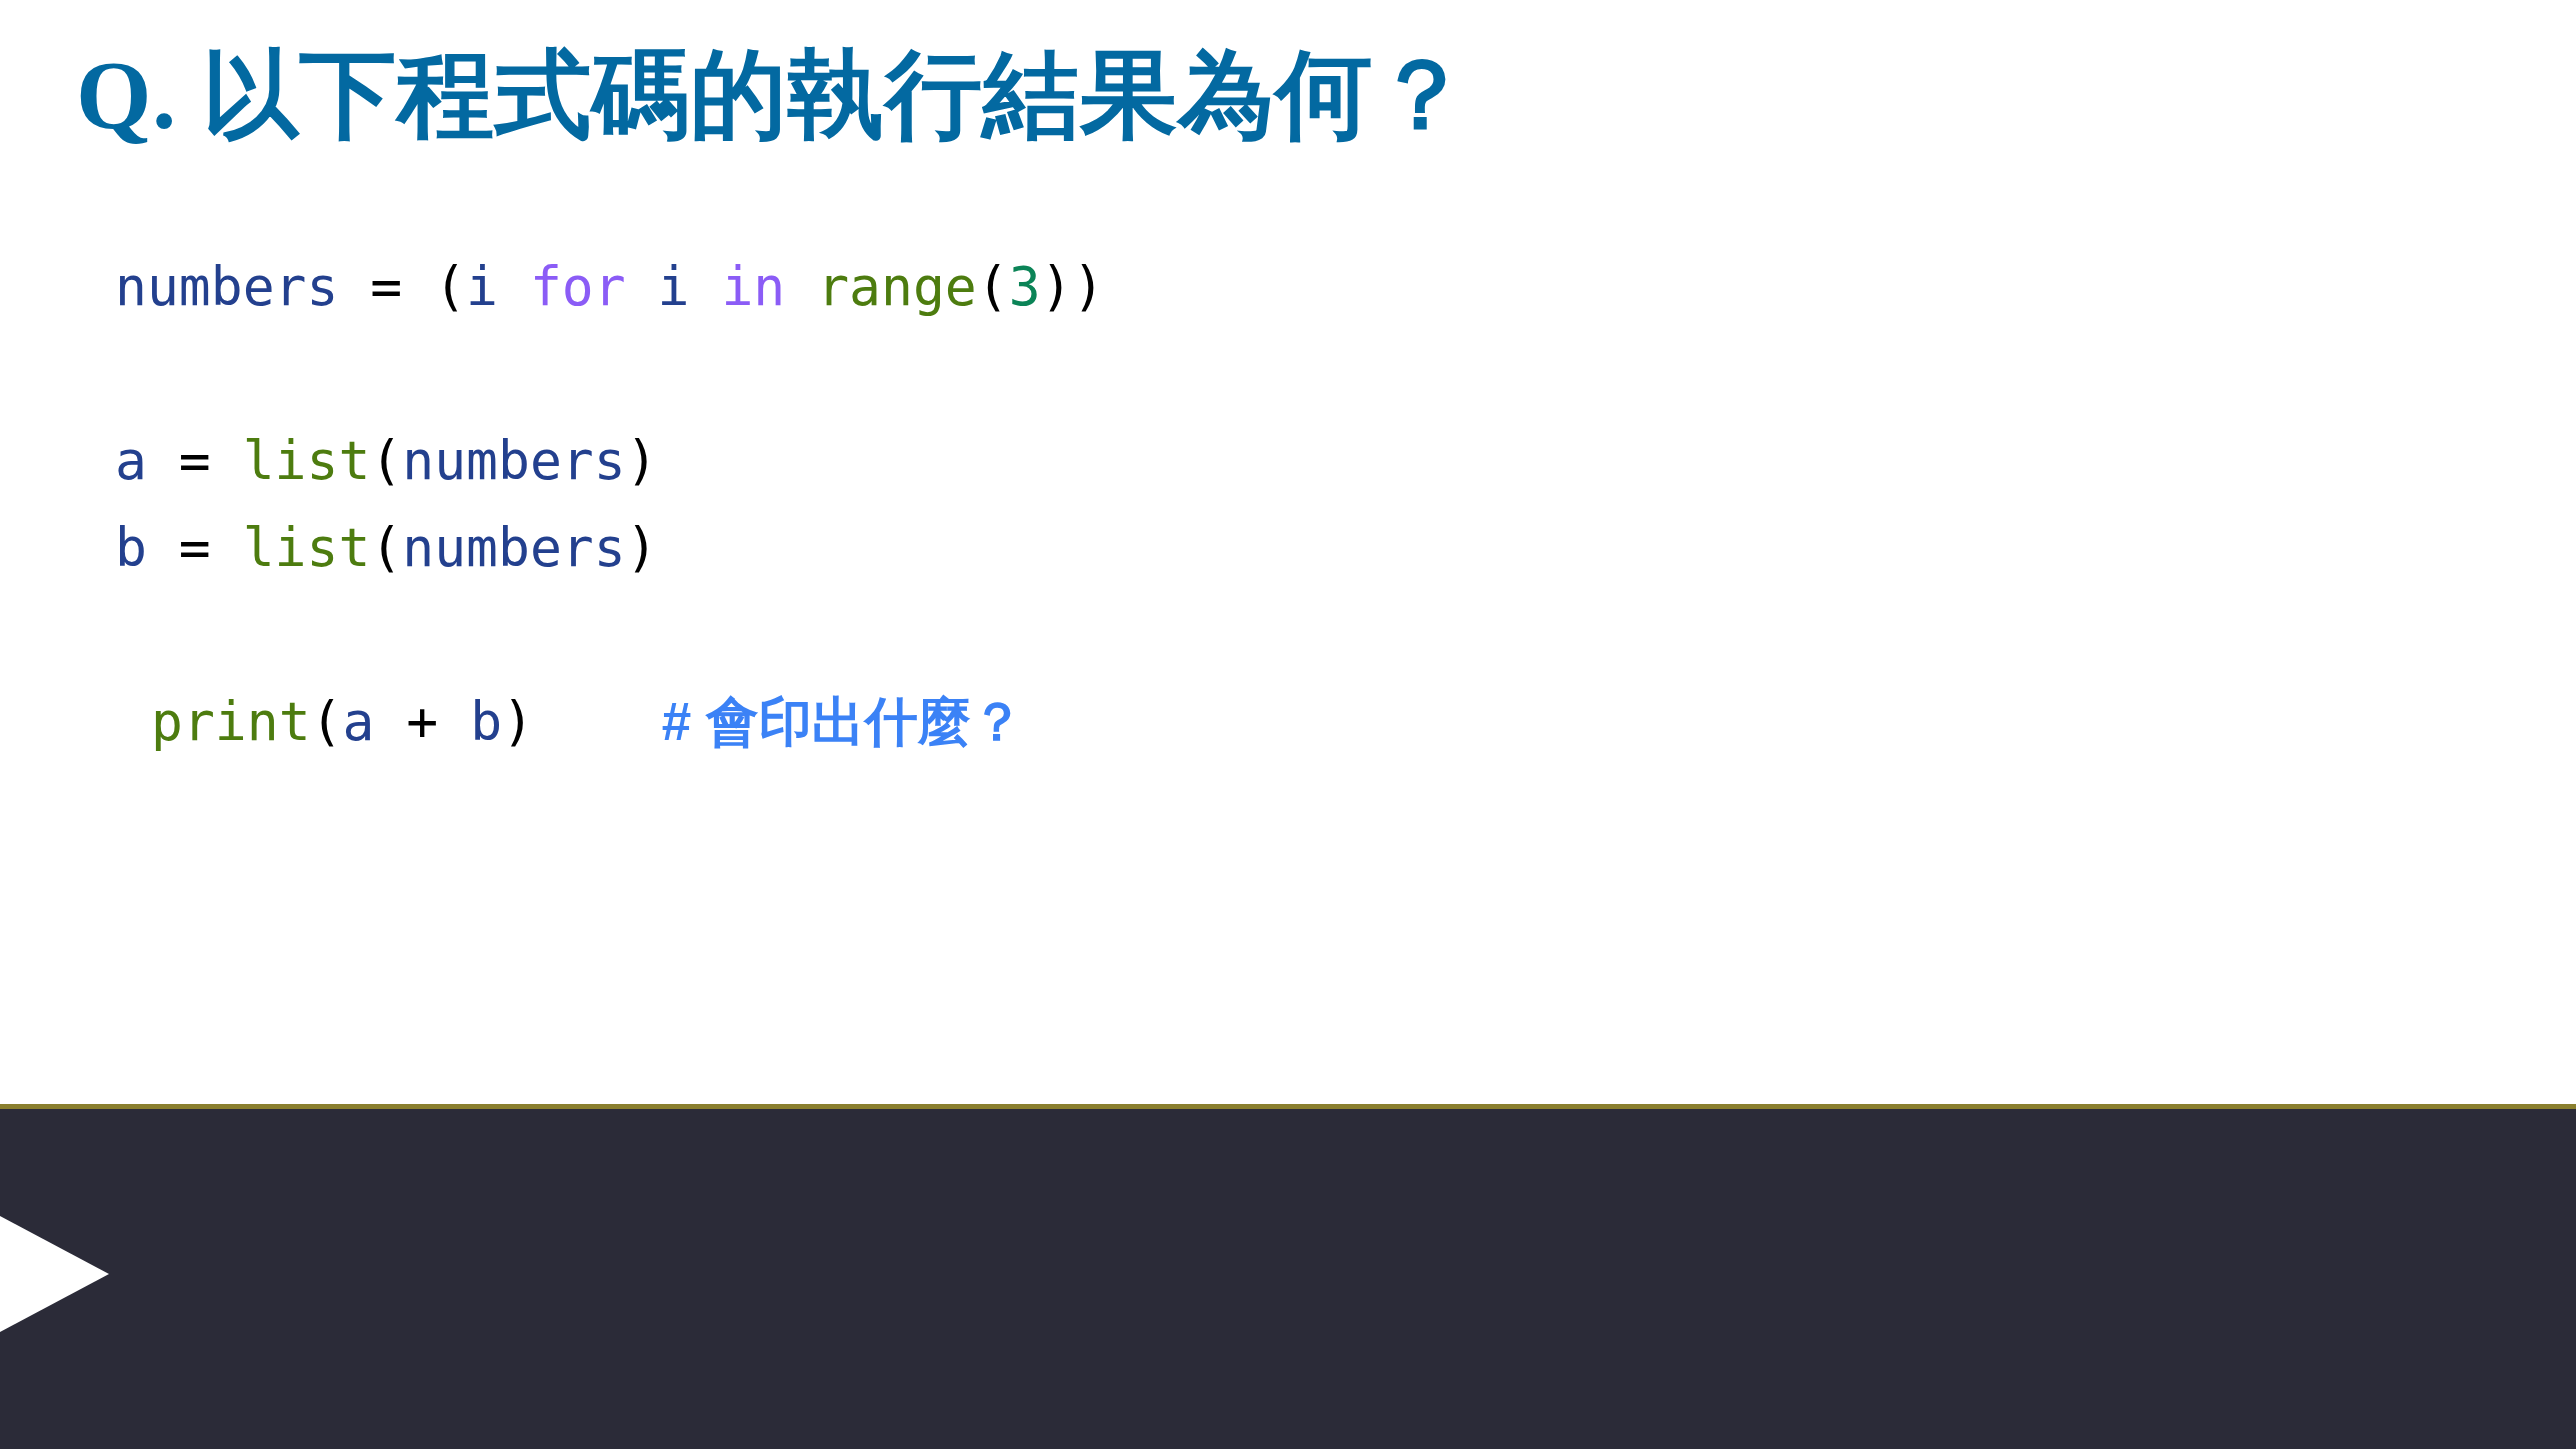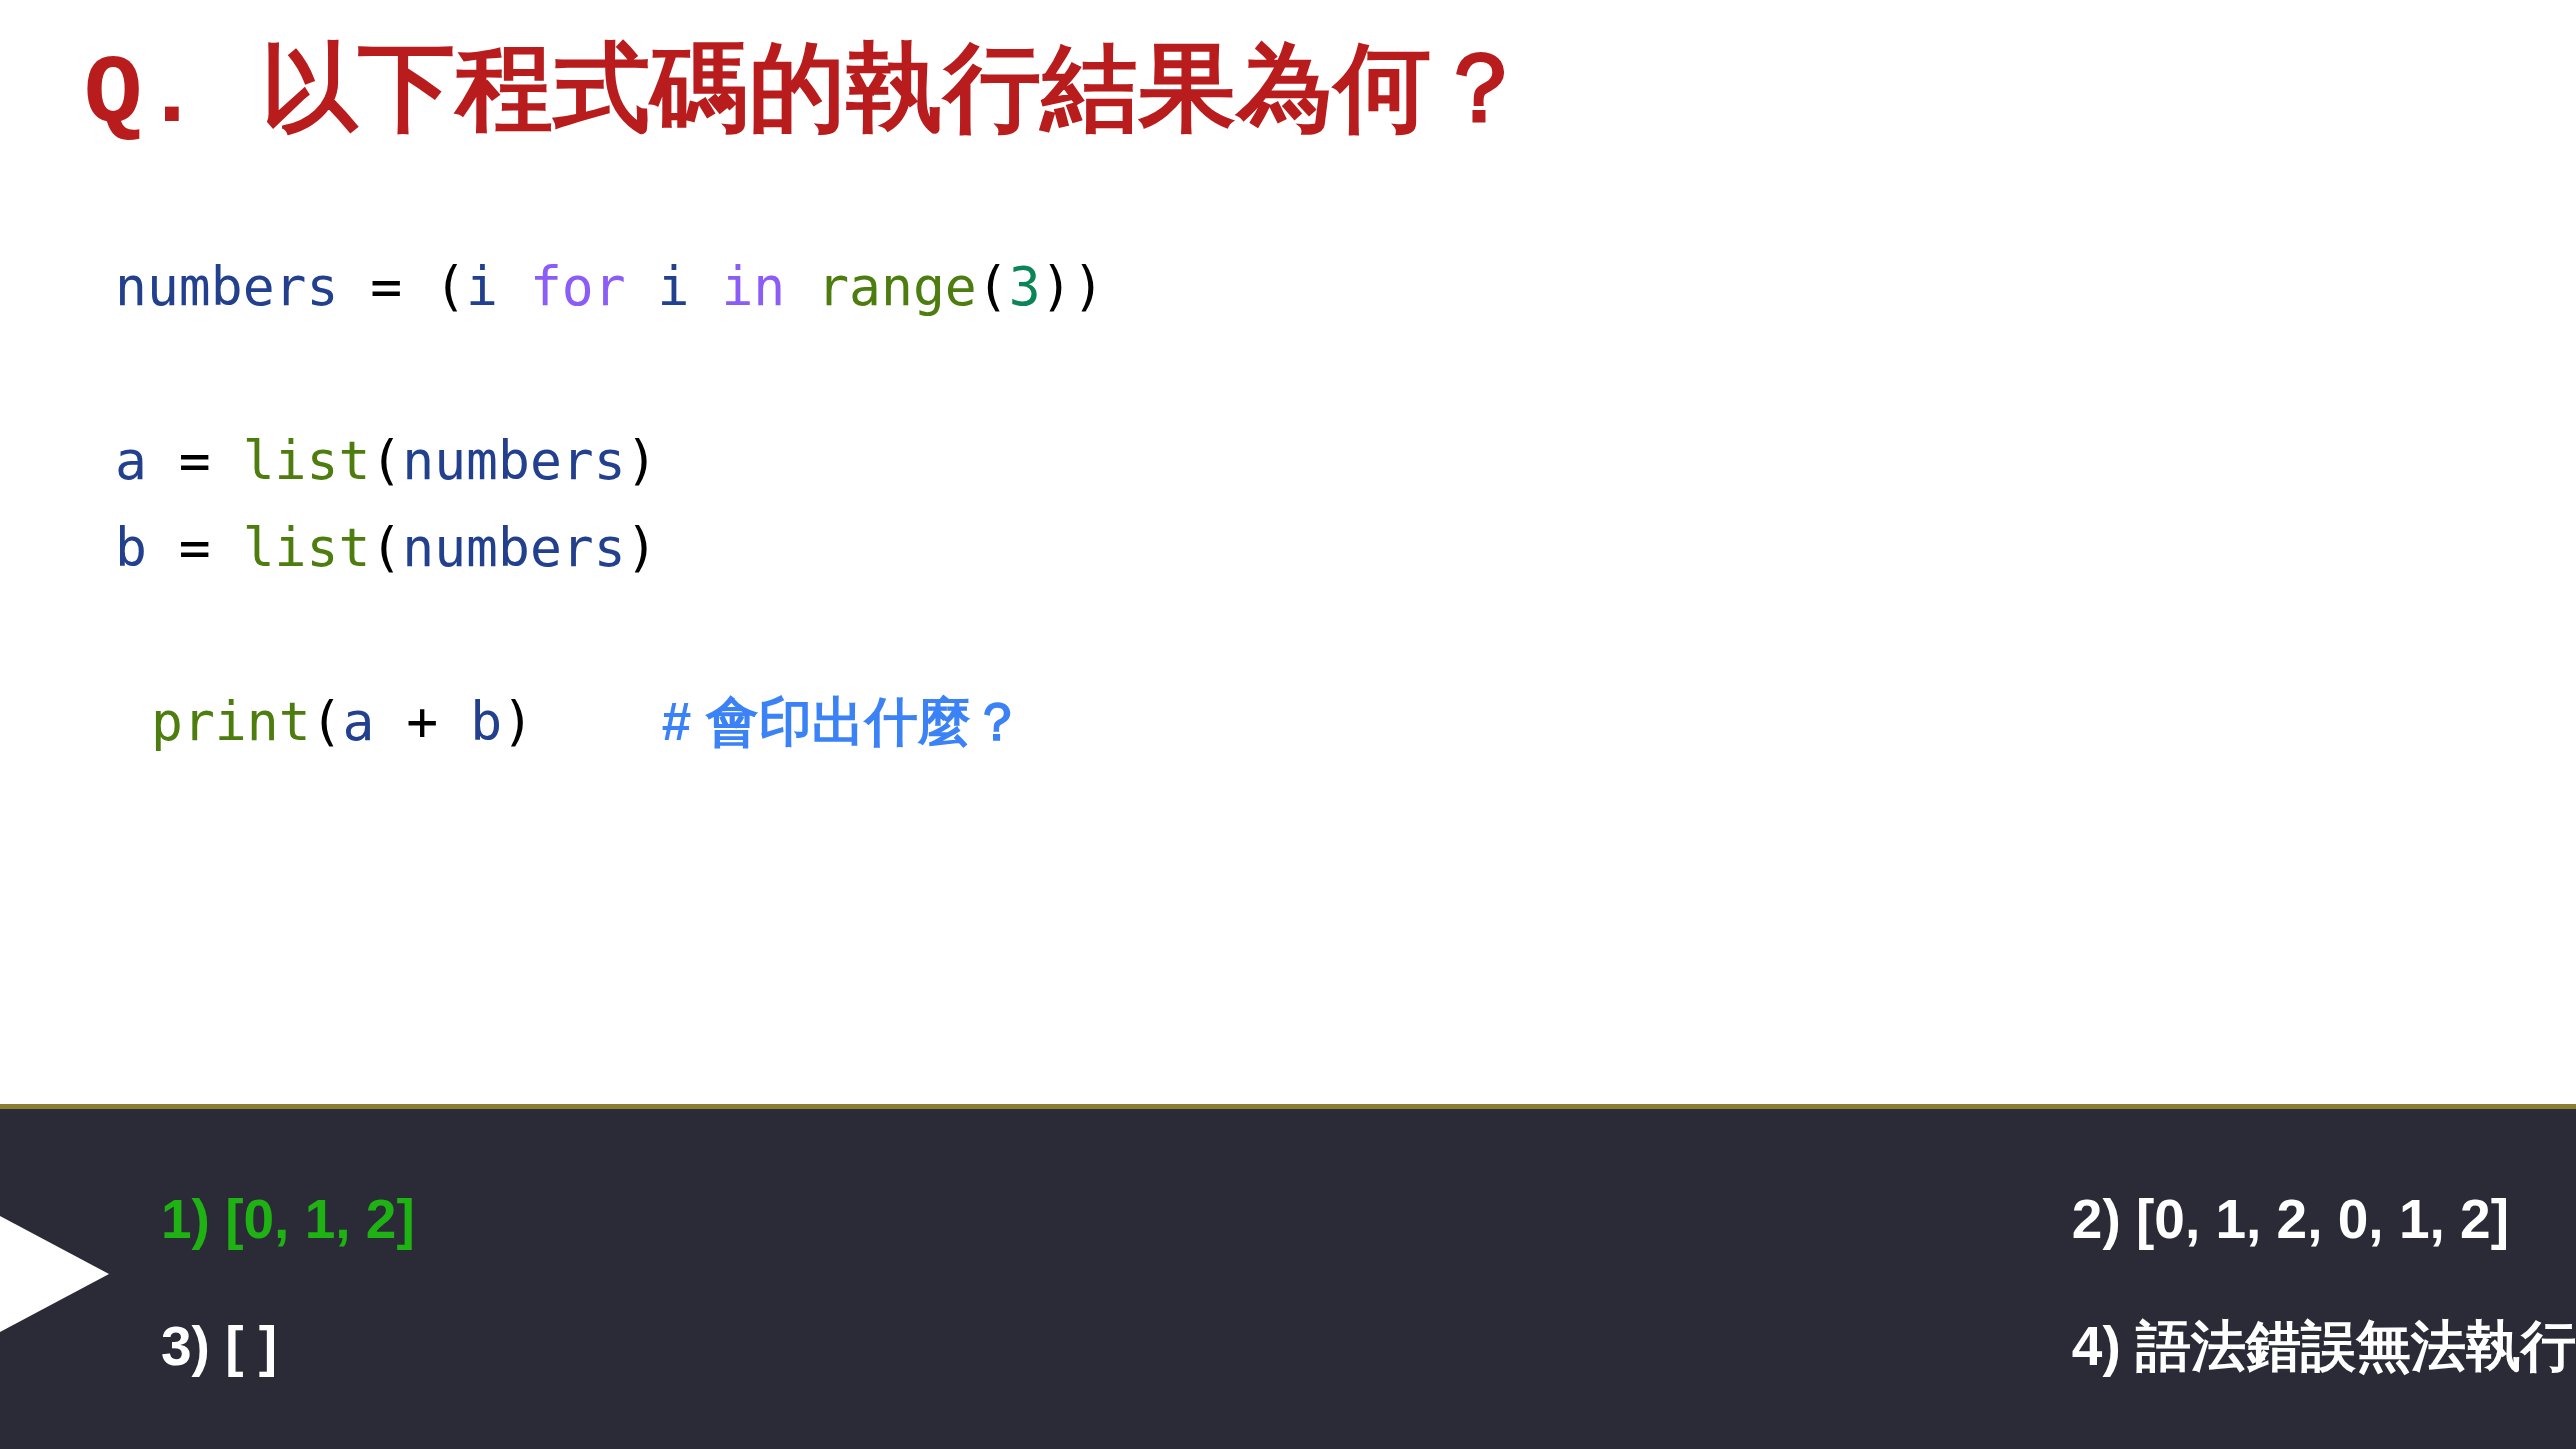--- a/index.html
+++ b/index.html
@@ -18,27 +18,27 @@
   
   .slide {
     position: absolute;
     inset: 0;
     background: #ffffff;
   }
 
   
   .title {
     position: absolute;
-    left: 84px;
+    left: 76px;
     top: 40px;
-    font-family: Liberation Mono, monospace;
+    font-family: Liberation Serif, serif;
     font-weight: bold;
     font-size: 97px;
     line-height: 1.15;
-    color: #b91c1c;
+    color: #0369a1;
     letter-spacing: 0.6px;
     white-space: nowrap;
   }
 
   
   .code-block {
     position: absolute;
     left: 115px;
     top: 243px;
     font-family: "DejaVu Sans Mono", "Liberation Mono", monospace;
@@ -113,21 +113,15 @@
 <div class="slide">
 
   <div class="title">Q. 以下程式碼的執行結果為何？</div>
 
   <div class="code-block" id="code-block"><div class="code-line"><span class="tok-var">numbers</span><span class="tok-op"> </span><span class="tok-op">=</span><span class="tok-op"> </span><span class="tok-punct">(</span><span class="tok-var">i</span><span class="tok-op"> </span><span class="tok-kw">for</span><span class="tok-op"> </span><span class="tok-var">i</span><span class="tok-op"> </span><span class="tok-kw">in</span><span class="tok-op"> </span><span class="tok-builtin">range</span><span class="tok-punct">(</span><span class="tok-num">3</span><span class="tok-punct">))</span></div><div class="code-line blank">&nbsp;</div><div class="code-line"><span class="tok-var">a</span><span class="tok-op"> </span><span class="tok-op">=</span><span class="tok-op"> </span><span class="tok-builtin">list</span><span class="tok-punct">(</span><span class="tok-var">numbers</span><span class="tok-punct">)</span></div><div class="code-line"><span class="tok-var">b</span><span class="tok-op"> </span><span class="tok-op">=</span><span class="tok-op"> </span><span class="tok-builtin">list</span><span class="tok-punct">(</span><span class="tok-var">numbers</span><span class="tok-punct">)</span></div><div class="code-line blank">&nbsp;</div><div class="code-line"><span class="tok-fn">print</span><span class="tok-punct">(</span><span class="tok-var">a</span><span class="tok-op"> </span><span class="tok-op">+</span><span class="tok-op"> </span><span class="tok-var">b</span><span class="tok-punct">)</span><span class="tok-op">    </span><span class="tok-comment"># 會印出什麼？</span></div></div>
 
   <div class="answer-bar"></div>
 
   <div class="marker"></div>
 
-  <div class="options" id="options-grid">
-      <div class="option col-1 correct">1) [0, 1, 2]</div>
-      <div class="option col-2">2) [0, 1, 2, 0, 1, 2]</div>
-      <div class="option col-1">3) [ ]</div>
-      <div class="option col-2">4) 語法錯誤無法執行</div>
-    </div>
 
 </div>
 
 
 </body></html>

